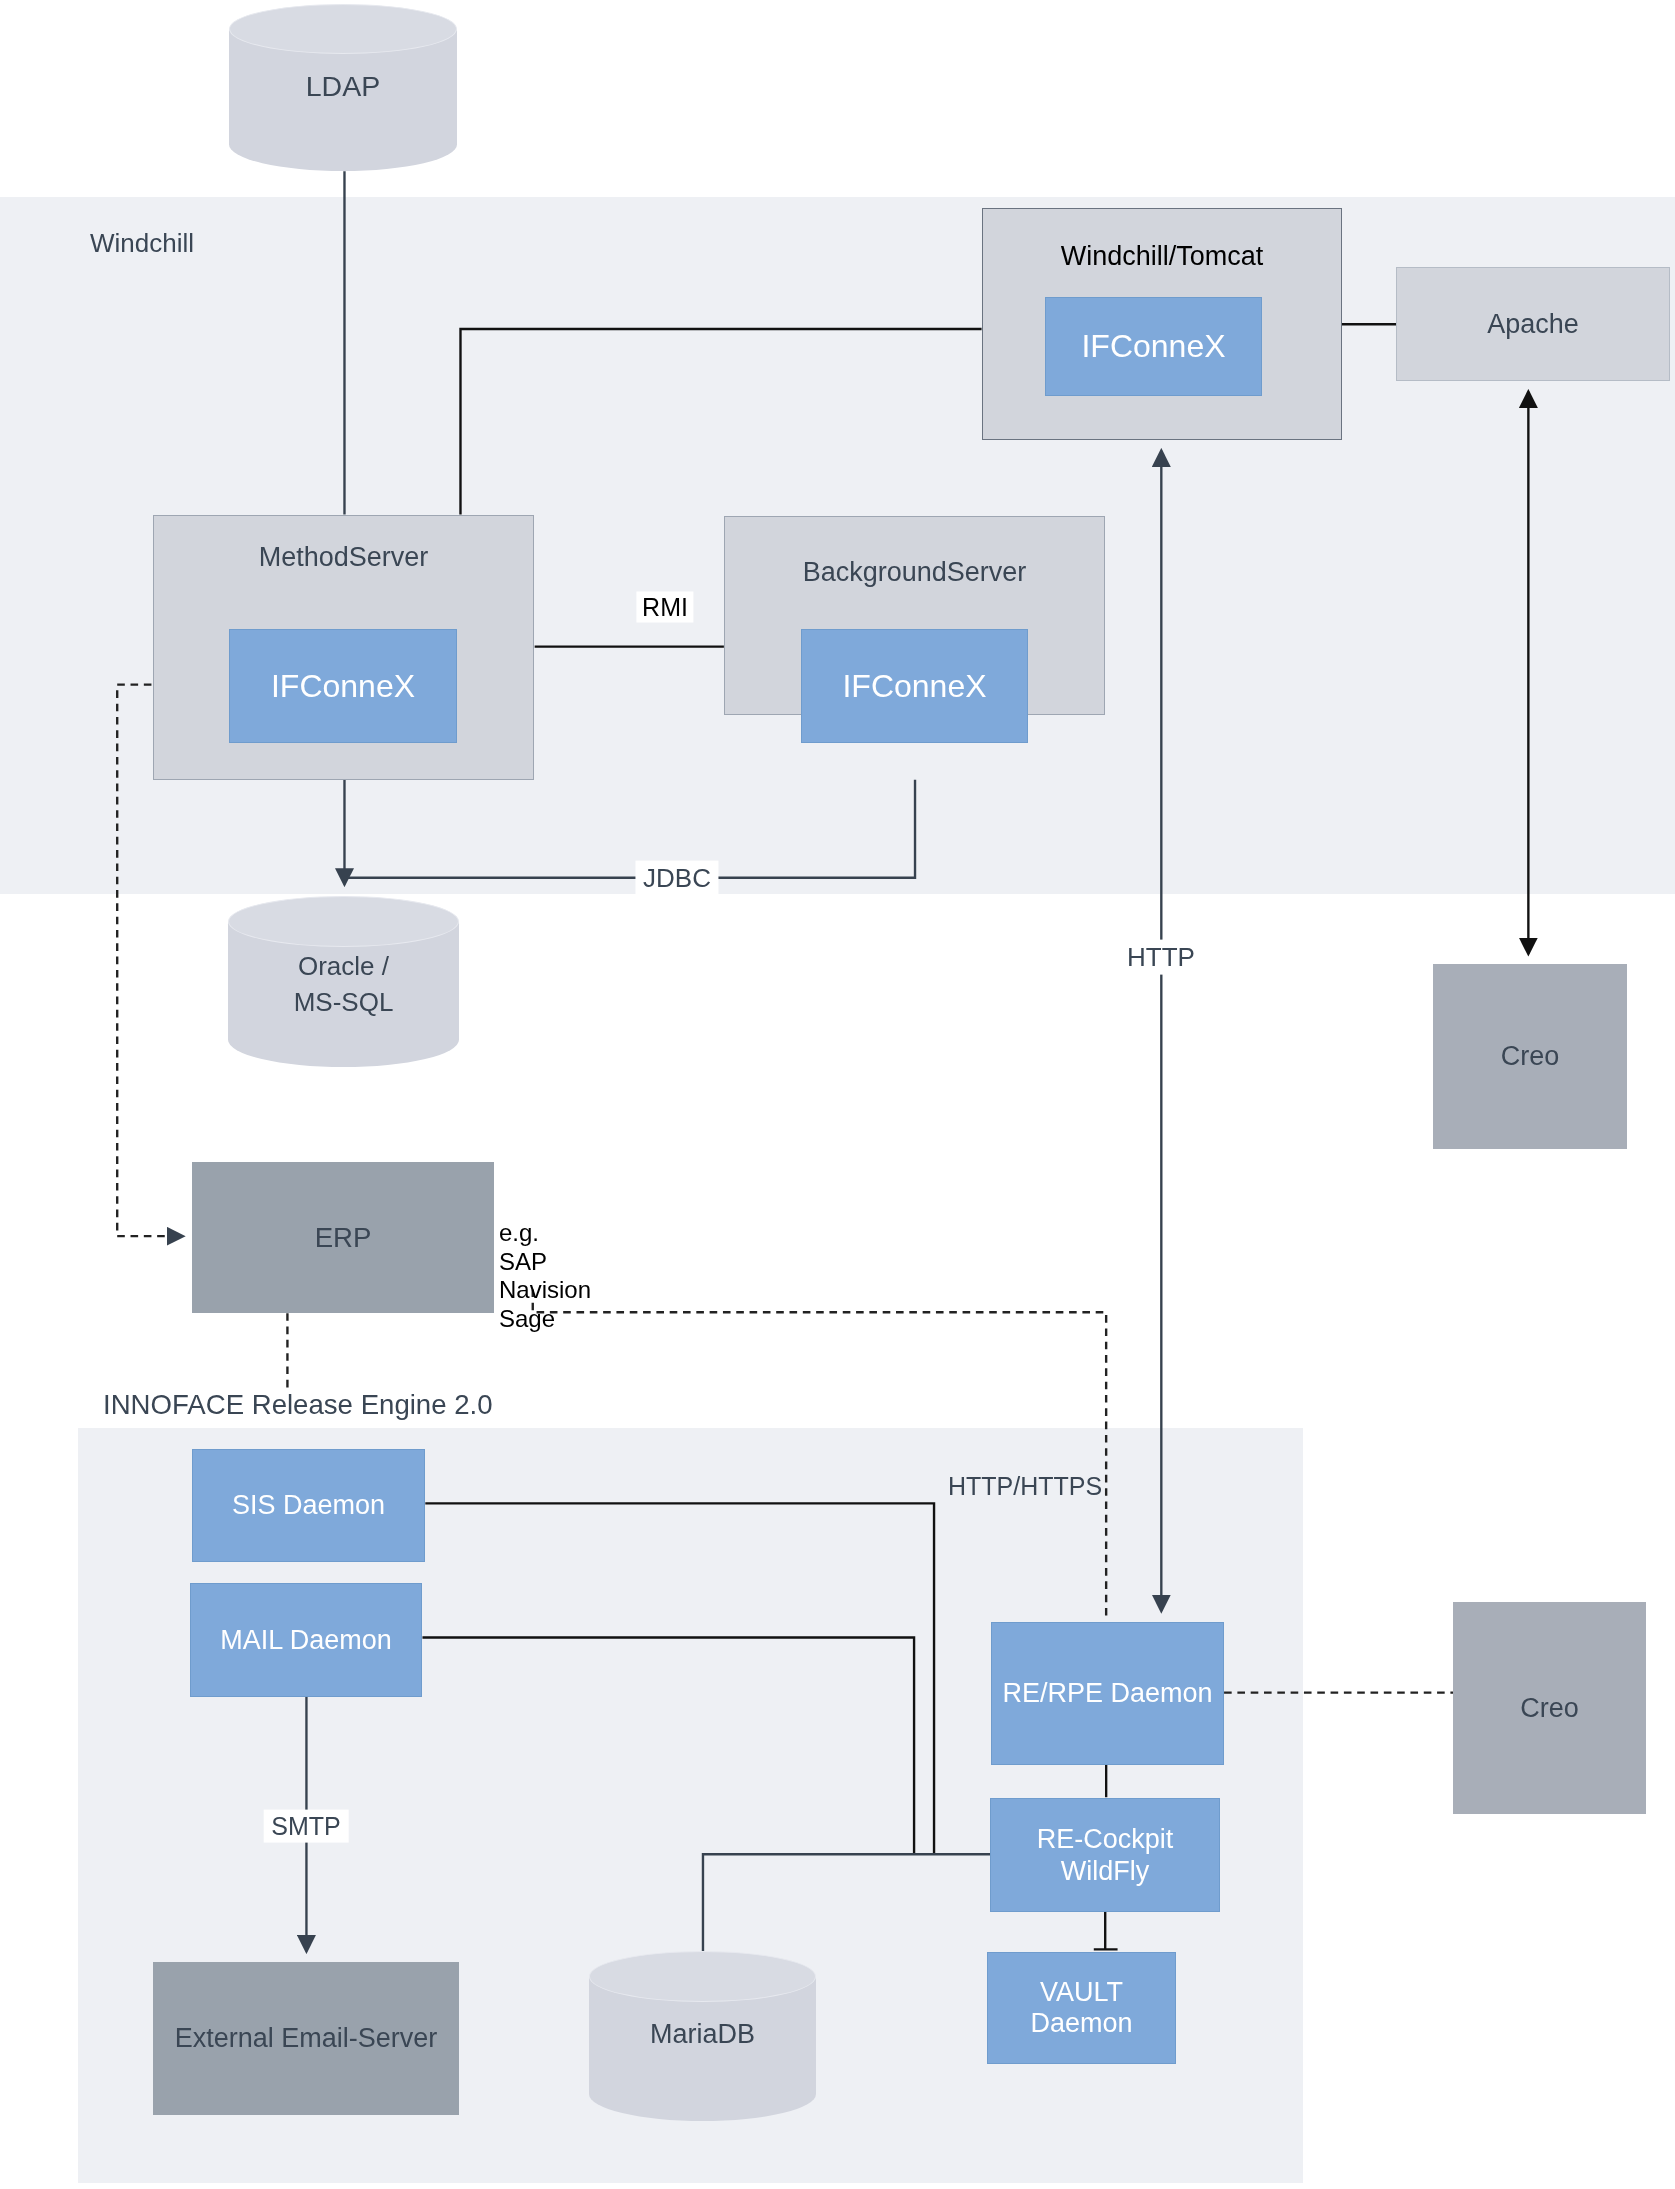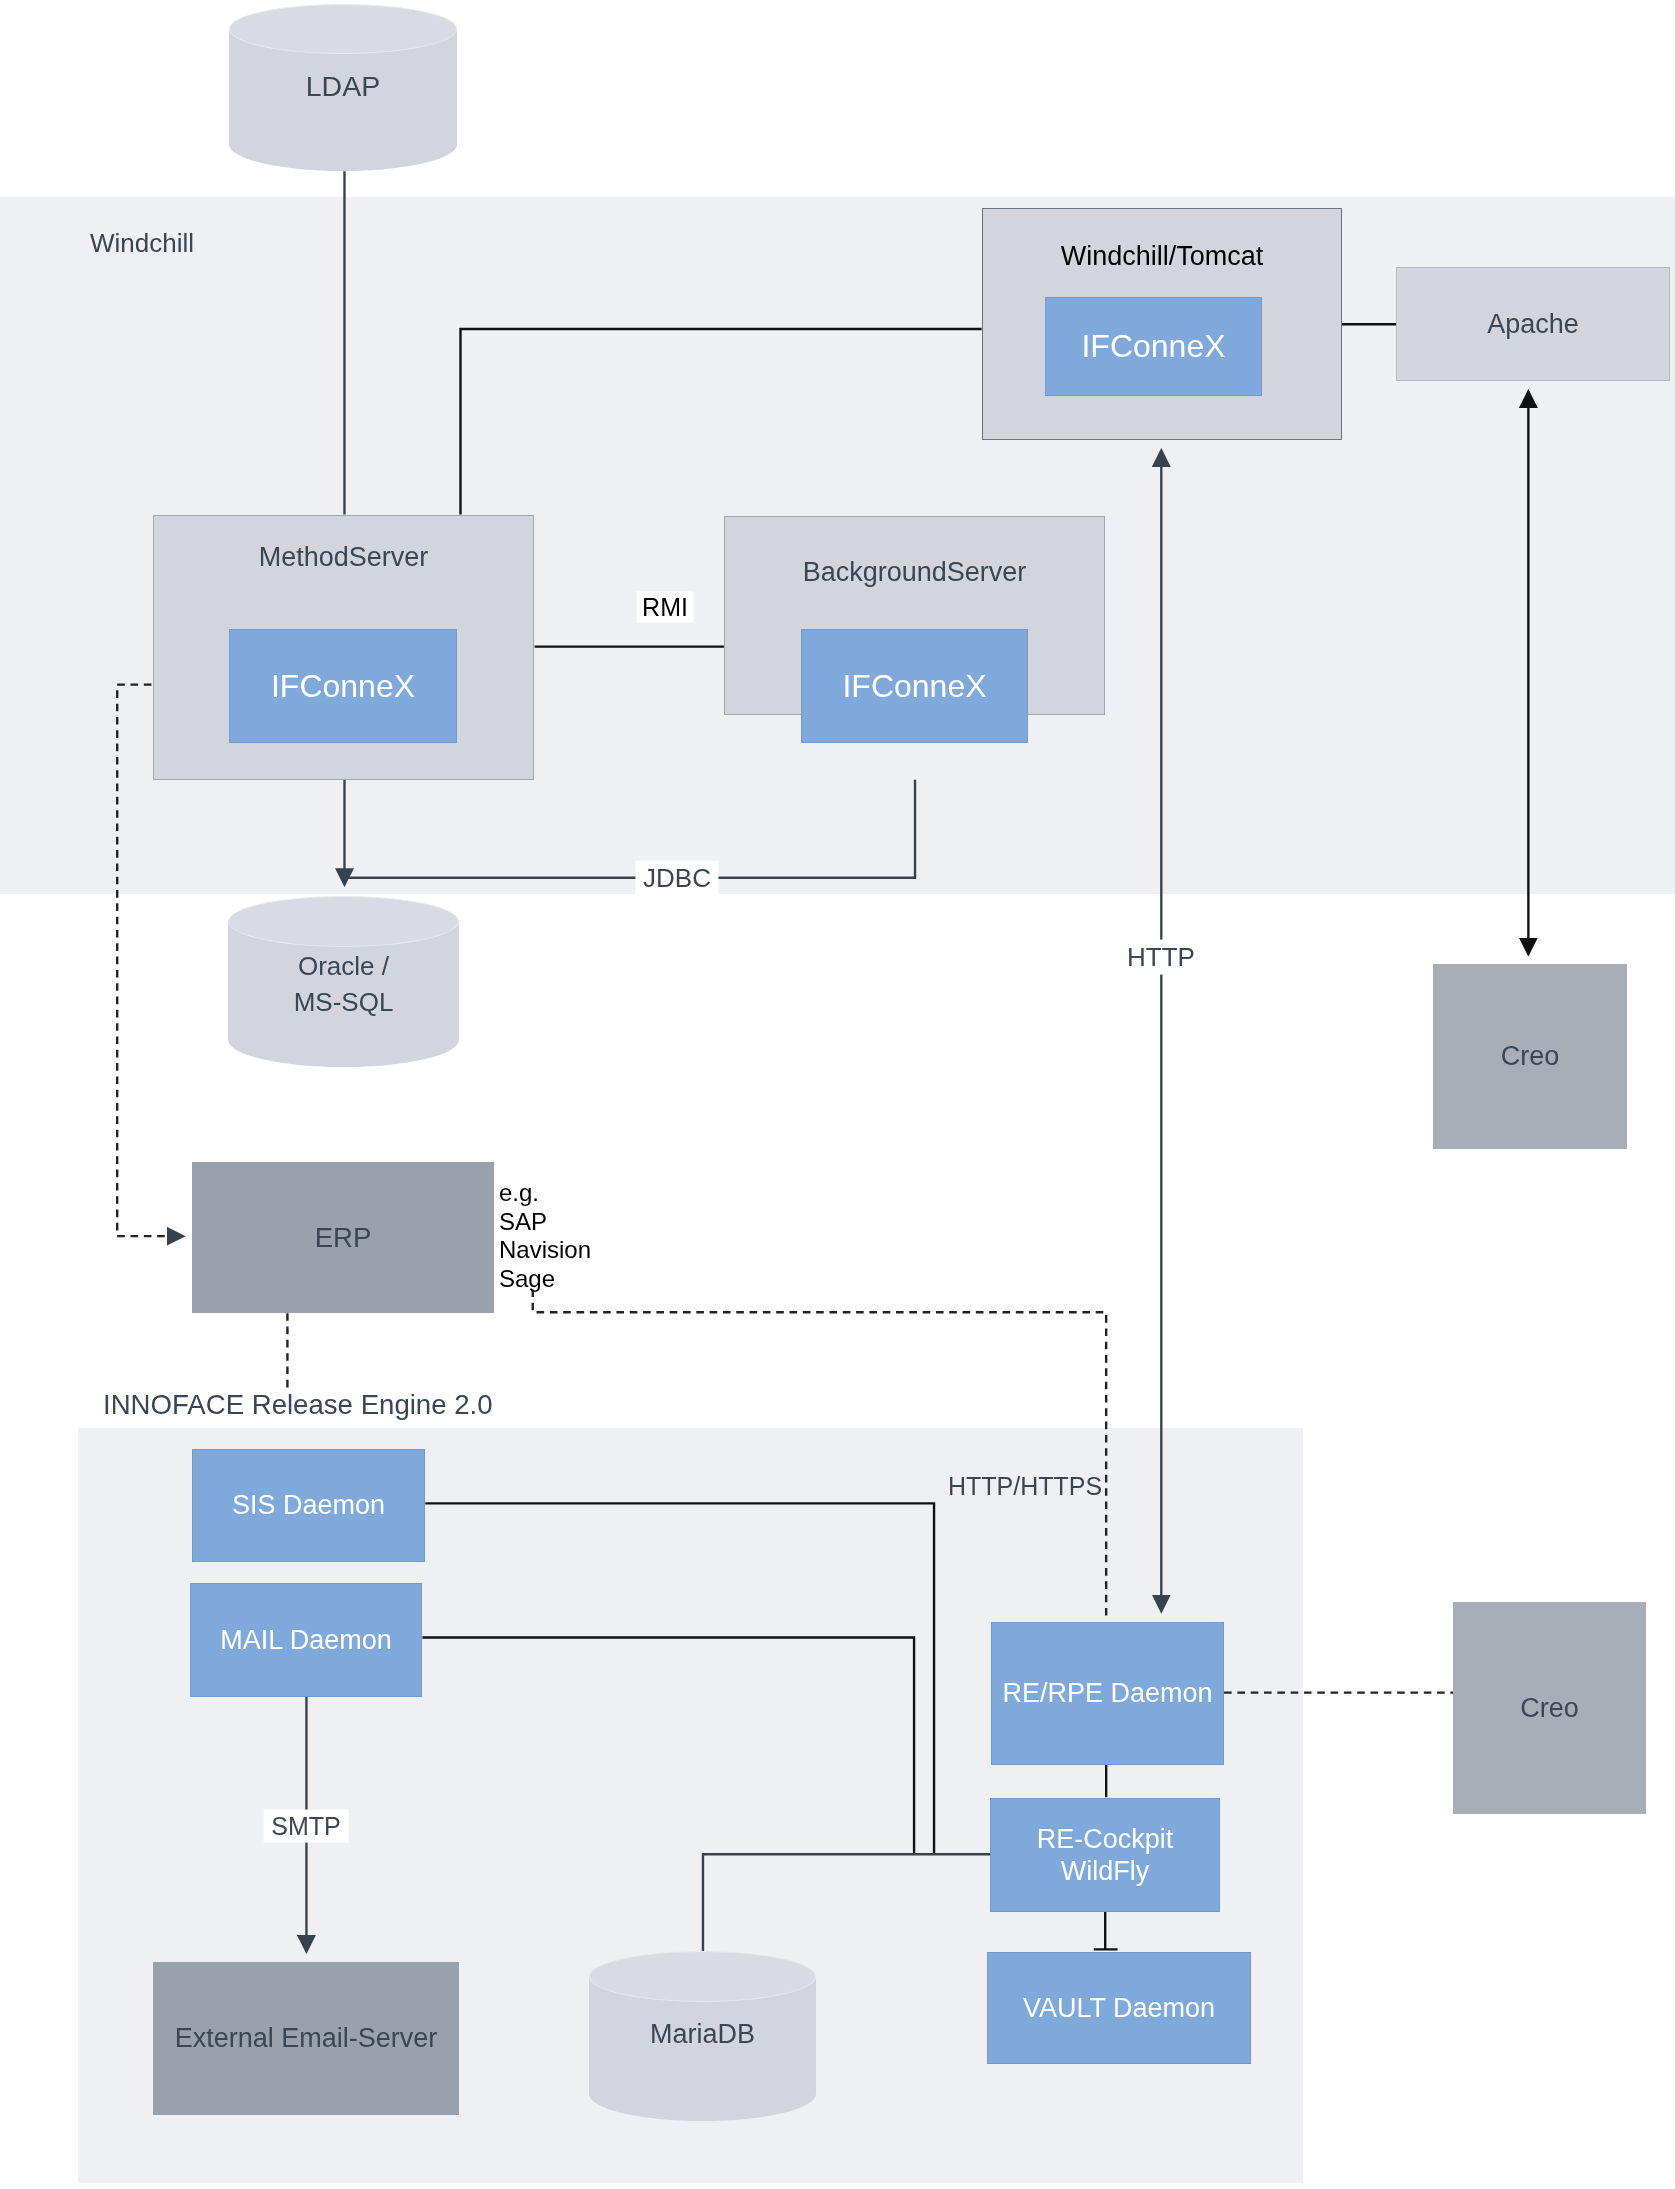--- a/index.html
+++ b/index.html
@@ -22,21 +22,21 @@
   .creo-box{background:#a8aeb8;color:#3a4654;font-size:27px;}
   .cylinder{position:absolute;z-index:3;background:#d2d5de;border-radius:50% / 16%;}
   .cylinder::before{content:"";position:absolute;left:0;top:-1px;width:100%;height:30%;
       border-radius:50%;background:#d8dbe3;box-sizing:border-box;border:1.9px solid #e7e9ef;}
   .cyl-label{position:absolute;left:0;right:0;top:38%;text-align:center;
       color:#3a4654;font-size:27.6px;line-height:36px;}
   .edge-label{position:absolute;z-index:5;transform:translate(-50%,-50%);
       color:#3a4654;font-size:25px;white-space:nowrap;}
   .edge-label.on-line{background:#ffffff;padding:1.9px 7.6px;}
   .edge-label.black{color:#000;}
-  .note{position:absolute;z-index:5;color:#000;font-size:24px;line-height:28.5px;}
+  .note{position:absolute;z-index:5;color:#000;font-size:24px;line-height:28.5px;margin-top:40px;}
   .two-line{line-height:32px;}
 </style>
 </head>
 <body>
 
 <div class="canvas">
 
   <div class="region" style="left:0;top:197px;width:1676px;height:697px;"></div>
   <div class="region" style="left:78px;top:1428px;width:1225px;height:755px;"></div>
 
@@ -149,21 +149,21 @@
   </div>
   <div class="node blue-box" style="left:991px;top:1622px;width:233px;height:143px;font-size:27px;">
     <span>RE/RPE Daemon</span>
   </div>
   <div class="node blue-box two-line" style="left:990px;top:1798px;width:230px;height:114px;font-size:27px;">
     <div>
       <div>RE-Cockpit</div>
       <div>WildFly</div>
     </div>
   </div>
-  <div class="node blue-box" style="left:987px;top:1952px;width:264px;height:112px;font-size:27px;">
+  <div class="node blue-box" style="left:987px;top:1952px;width:189px;height:112px;font-size:27px;">
     <span>VAULT Daemon</span>
   </div>
 
   <div class="node dark-box" style="left:153px;top:1962px;width:306px;height:153px;font-size:27px;">
     <span>External Email-Server</span>
   </div>
 
   <div class="node creo-box" style="left:1453px;top:1602px;width:193px;height:212px;">
     <span>Creo</span>
   </div>

